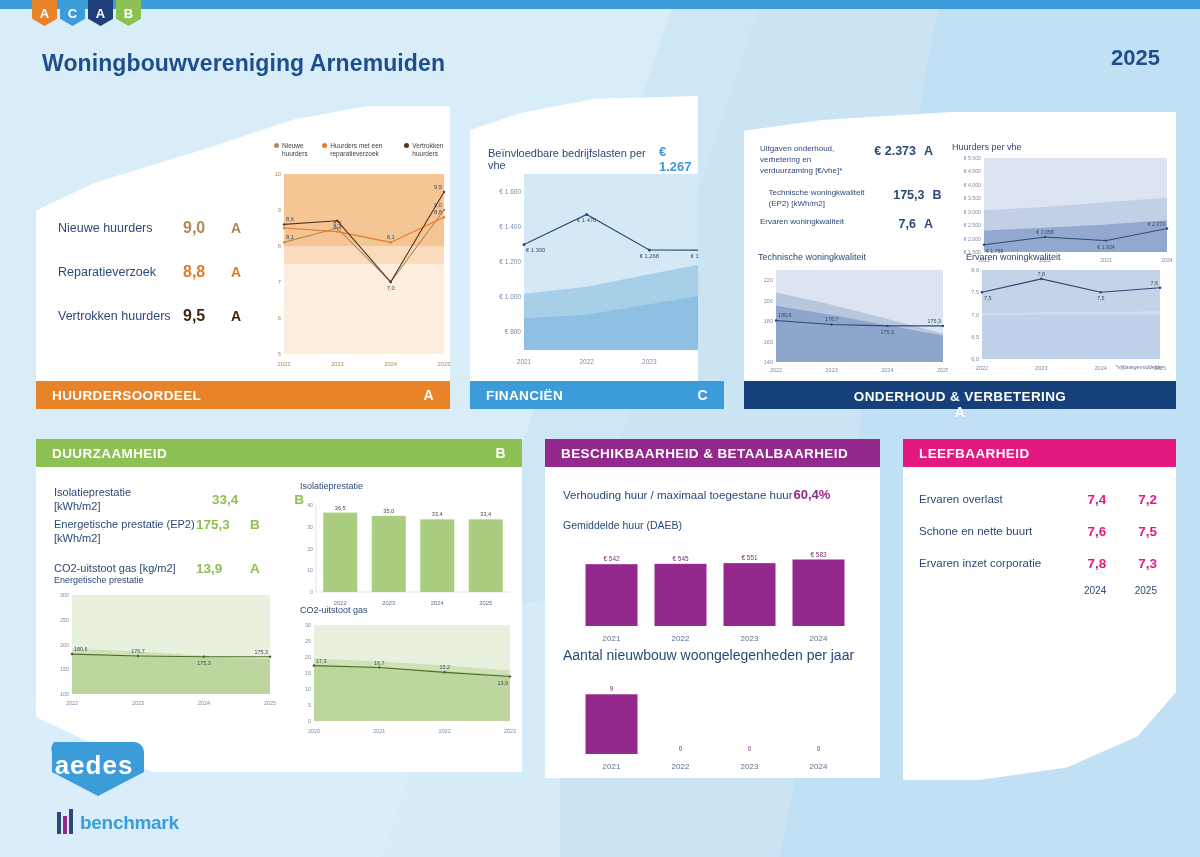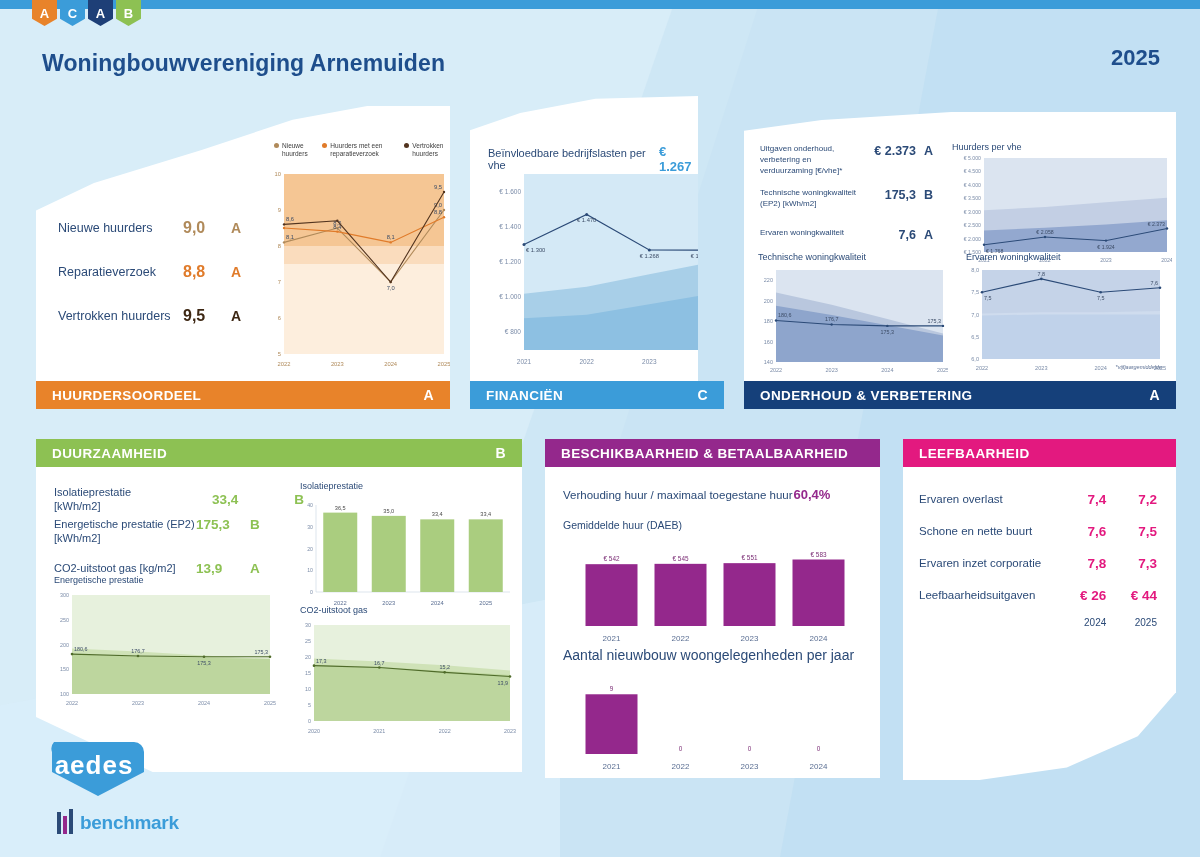--- a/index.html
+++ b/index.html
@@ -48,21 +48,21 @@
   .legend .dot{width:5px;height:5px;border-radius:50%;flex:none;margin-top:1px;}
 
   
   #p-fin{left:470px;top:96px;width:228px;height:285px;
      clip-path:polygon(0 12%,22% 6%,55% 1%,100% 0,100% 100%,0 100%);}
   #hd-fin{left:470px;top:381px;width:254px;height:28px;background:#3b9cd9;}
 
   
   #p-ond{left:744px;top:112px;width:432px;height:269px;
      clip-path:polygon(0 7%,18% 3%,48% 0,100% 0,100% 100%,0 100%);}
-  #hd-ond{left:744px;top:381px;width:432px;height:28px;background:#15407a;}
+  #hd-ond{left:744px;top:381px;width:432px;height:28px;background:#15407a;flex-direction:column;}
 
   
   #hd-duur{left:36px;top:439px;width:486px;height:28px;background:#8dc153;}
   #p-duur{left:36px;top:467px;width:486px;height:305px;
      clip-path:polygon(0 0,100% 0,100% 100%,24% 100%,0 82%);}
 
   
   #hd-besc{left:545px;top:439px;width:335px;height:28px;background:#94288c;}
   #p-besc{left:545px;top:467px;width:335px;height:311px;}
 
@@ -210,21 +210,21 @@
   <span class="grade">C</span>
 </div>
 
 <div class="panel" id="p-ond">
   <div style="position:absolute;left:16px;top:32px;width:190px;">
     <div style="display:flex;align-items:flex-start;margin-bottom:12px;">
       <span style="width:104px;font-size:8px;line-height:1.35;">Uitgaven onderhoud, verbetering en verduurzaming [€/vhe]*</span>
       <span style="width:52px;font-size:12.5px;font-weight:bold;text-align:right;">€ 2.373</span>
       <span style="font-size:12.5px;font-weight:bold;margin-left:8px;">A</span>
     </div>
-    <div style="display:flex;align-items:flex-start;margin-bottom:18px;">
+    <div style="display:flex;align-items:flex-start;margin-bottom:7px;justify-content:center;">
       <span style="width:104px;font-size:8px;line-height:1.35;">Technische woningkwaliteit (EP2) [kWh/m2]</span>
       <span style="width:52px;font-size:12.5px;font-weight:bold;text-align:right;">175,3</span>
       <span style="font-size:12.5px;font-weight:bold;margin-left:8px;">B</span>
     </div>
     <div style="display:flex;align-items:flex-start;">
       <span style="width:104px;font-size:8px;line-height:1.35;">Ervaren woningkwaliteit</span>
       <span style="width:52px;font-size:12.5px;font-weight:bold;text-align:right;">7,6</span>
       <span style="font-size:12.5px;font-weight:bold;margin-left:8px;">A</span>
     </div>
   </div>
@@ -462,25 +462,20 @@
       <div style="display: flex; align-items: center; height: 32px;">
         <span style="width: 140px; font-size: 11.5px; color: rgb(43, 74, 119);">Schone en nette buurt</span>
         <span style="width: 52px; text-align: right; font-size: 13.5px; font-weight: bold; color: rgb(227, 25, 127);">7,6</span>
         <span style="width: 52px; text-align: right; font-size: 13.5px; font-weight: bold; color: rgb(227, 25, 127);">7,5</span>
       </div>
       <div style="display: flex; align-items: center; height: 32px;">
         <span style="width: 140px; font-size: 11.5px; color: rgb(43, 74, 119);">Ervaren inzet corporatie</span>
         <span style="width: 52px; text-align: right; font-size: 13.5px; font-weight: bold; color: rgb(227, 25, 127);">7,8</span>
         <span style="width: 52px; text-align: right; font-size: 13.5px; font-weight: bold; color: rgb(227, 25, 127);">7,3</span>
       </div>
-      <div style="display: flex; align-items: center; height: 32px;">
-        <span style="width: 140px; font-size: 11.5px; color: rgb(43, 74, 119);">Leefbaarheidsuitgaven</span>
-        <span style="width: 52px; text-align: right; font-size: 13.5px; font-weight: bold; color: rgb(227, 25, 127);">€ 26</span>
-        <span style="width: 52px; text-align: right; font-size: 13.5px; font-weight: bold; color: rgb(227, 25, 127);">€ 44</span>
-      </div>
       <div style="display: flex; align-items: center; height: 22px;">
         <span style="width: 140px;"></span>
         <span style="width: 52px; text-align: right; font-size: 10px; color: rgb(43, 74, 119);">2024</span>
         <span style="width: 52px; text-align: right; font-size: 10px; color: rgb(43, 74, 119);">2025</span>
       </div>
     </div>
 </div>
 
 <div class="logo-aedes">
   <svg width="108" height="62" viewBox="0 0 108 62">

